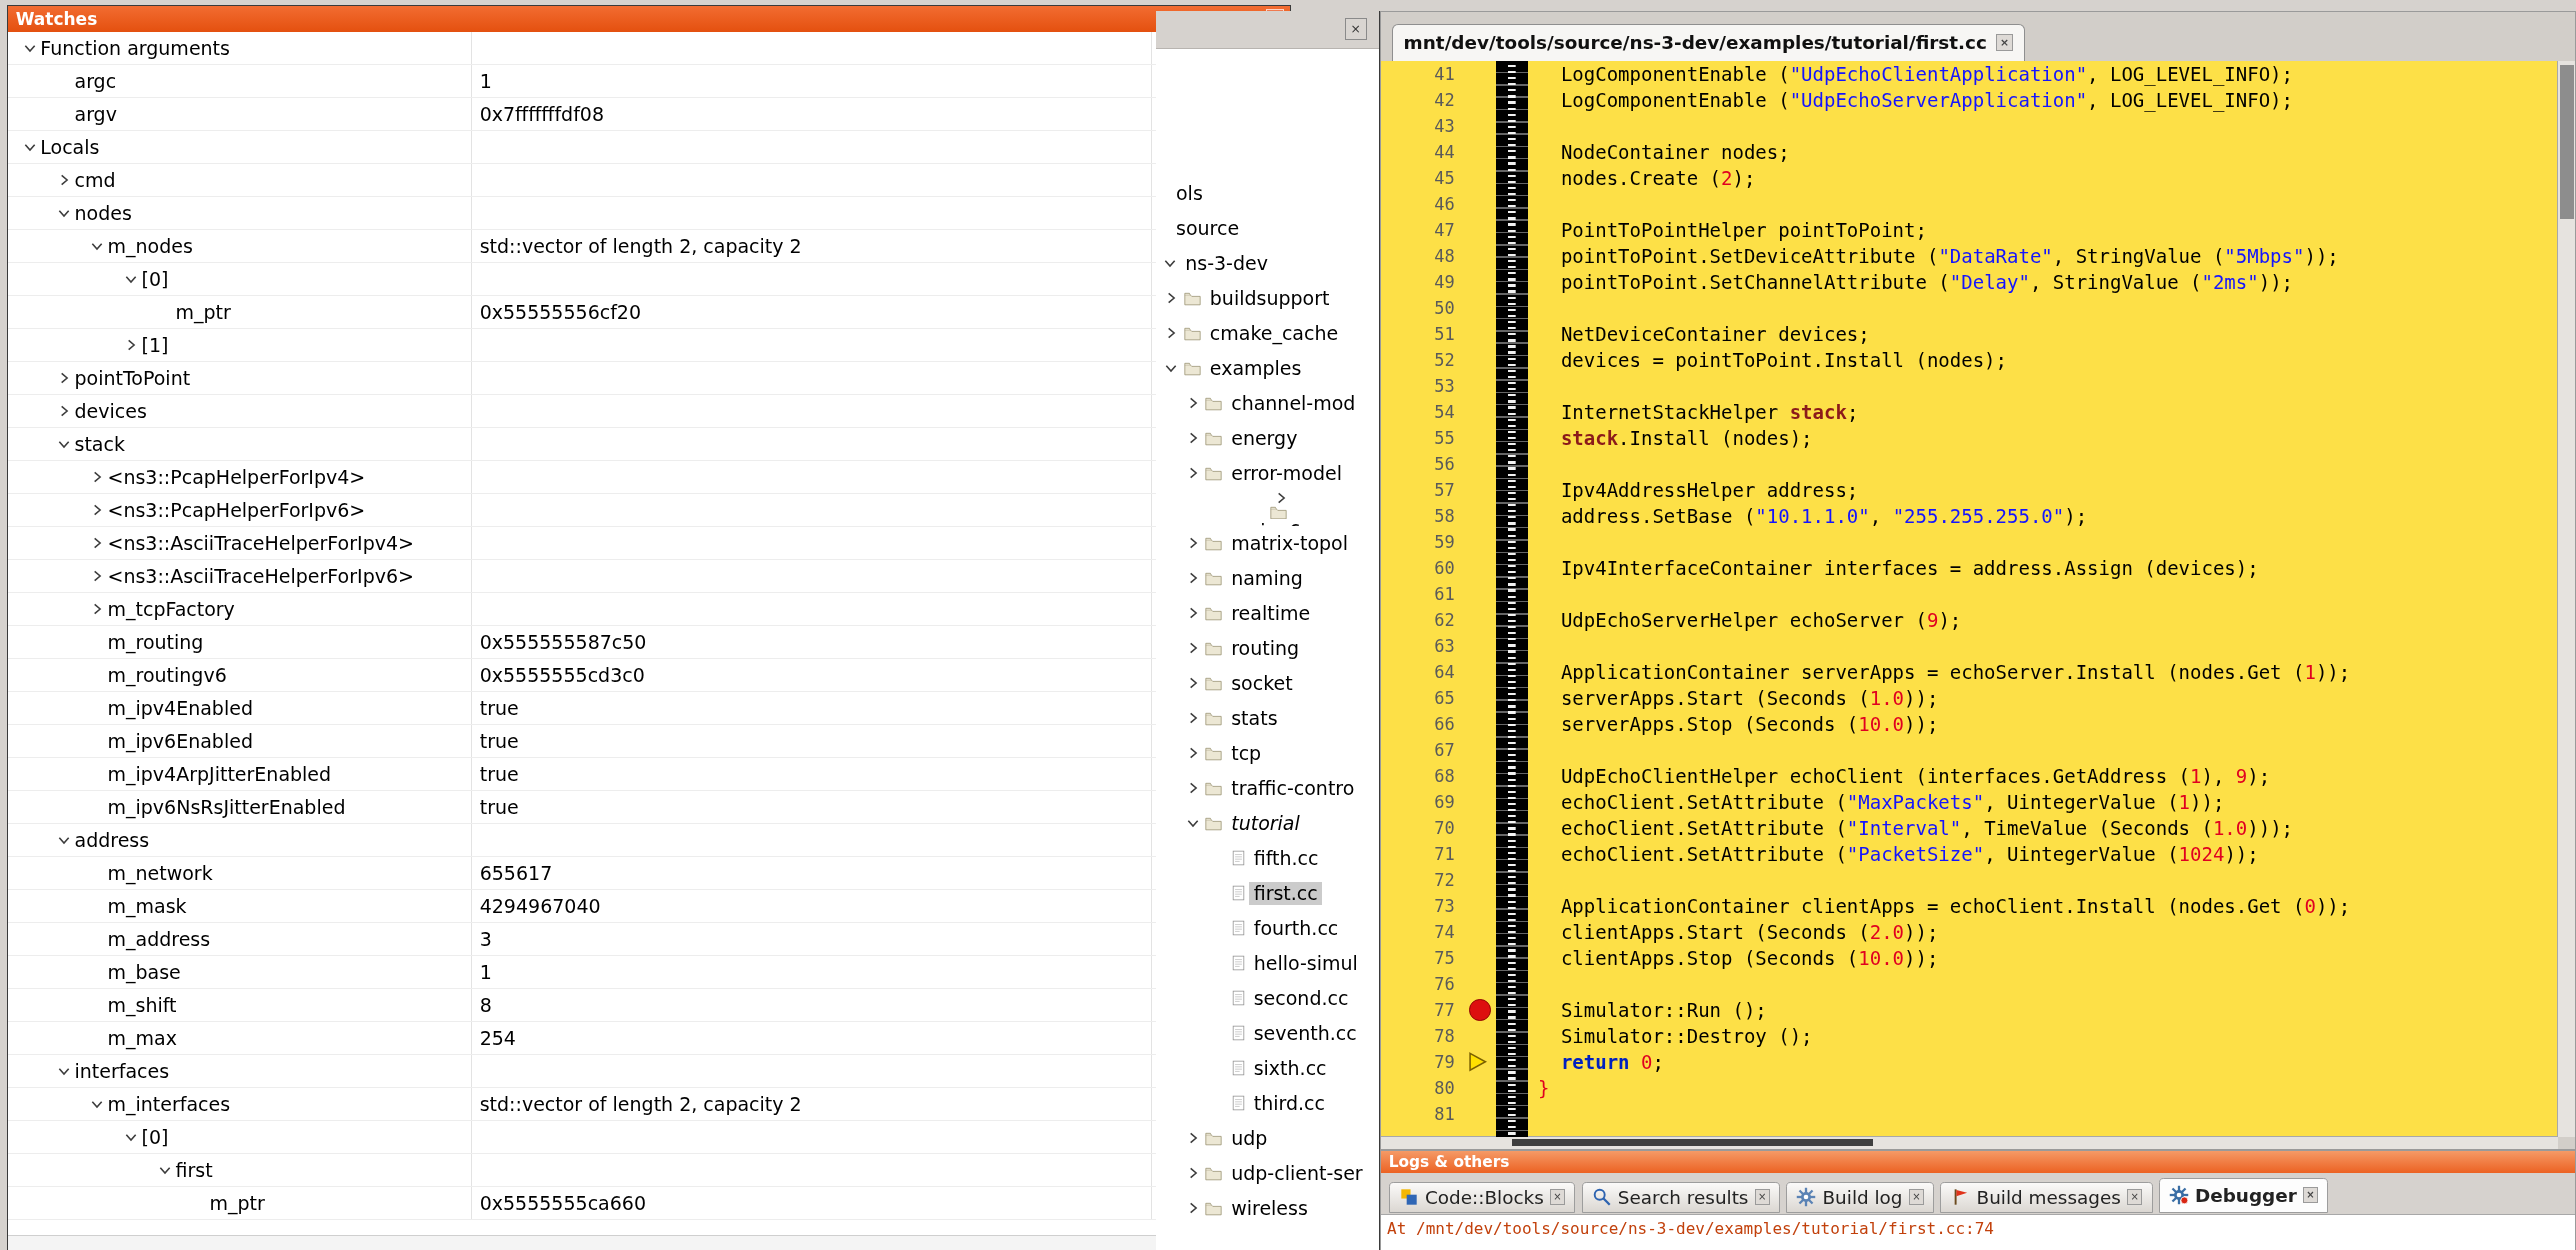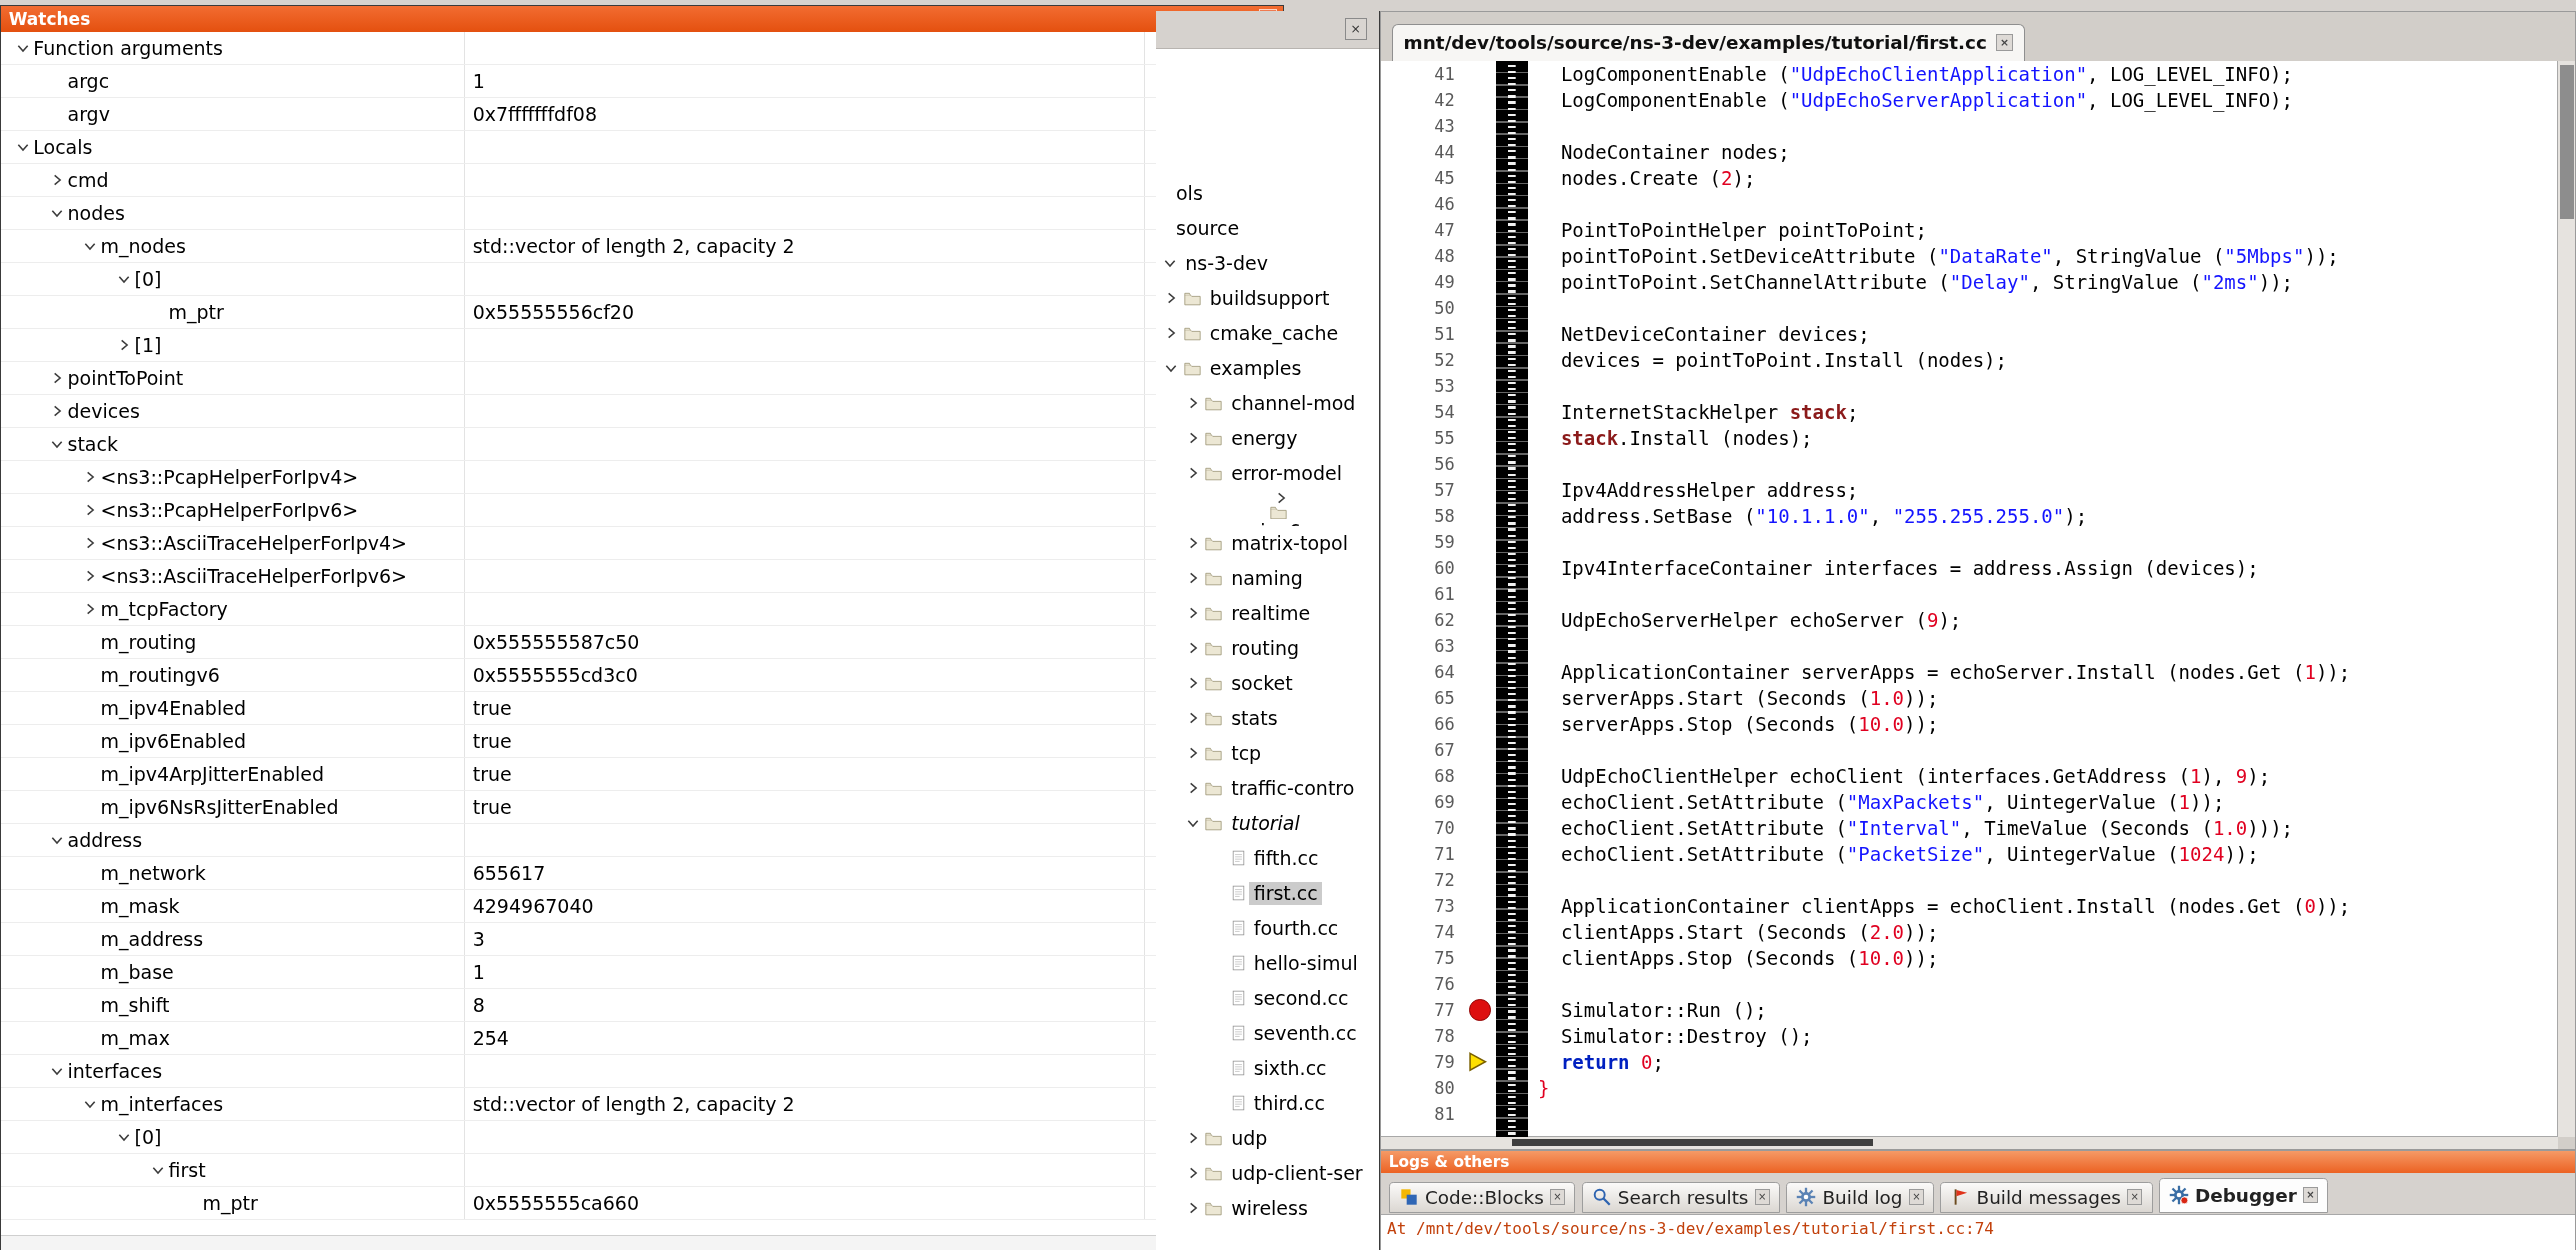--- a/index.html
+++ b/index.html
@@ -1,21 +1,21 @@
 <!DOCTYPE html>
 <html style="font-size:12.3px"><head>
 <meta charset="utf-8">
 <style>
   html,body{margin:0;padding:0;}
   body{
     width:2576px;height:1250px;position:relative;overflow:hidden;
     background:#d6d2ce;font-family:"DejaVu Sans",sans-serif;color:#000;
   }
   
-  #watches{position:absolute;left:0;top:4.6px;width:1284px;height:1246px;background:#fff;
+  #watches{position:absolute;left:7px;top:4.6px;width:1284px;height:1246px;background:#fff;
     border:1.5px solid #3a3a3a;box-sizing:border-box;}
   .wtitle{height:26px;background:linear-gradient(180deg,#f26c31,#e4500f);color:#fff;
     display:flex;align-items:center;padding:0 6.1px 0 7.7px;font-size:17px;font-weight:bold;}
   .wtitle .ttext{flex:1;}
   .closebox{width:18.4px;height:18.4px;display:flex;align-items:center;justify-content:center;
     font-size:14px;line-height:1;box-sizing:border-box;cursor:default;}
   .wclose{background:#ef7a50;border:0.8px solid #ffd2c2;color:#fff;}
   .wbody{position:absolute;top:26px;bottom:14px;left:0;right:0;overflow:hidden;font-size:19px;}
   .wrow{display:flex;height:33px;border-bottom:0.8px solid #ededed;align-items:center;box-sizing:border-box;}
   .wname{width:464px;height:100%;display:flex;align-items:center;border-right:0.8px solid #e3e3e3;
@@ -38,21 +38,21 @@
   .ticon{margin:0 4.6px 0 1.5px;flex:none;display:inline-flex;}
   
   #editor{position:absolute;left:1380px;top:10.8px;width:1196px;height:1139px;background:#d2cec9;
     border:0.8px solid #9a9a9a;box-sizing:border-box;}
   .tabbar{height:49px;position:relative;border-bottom:0.8px solid #9a9a9a;background:#d2cec9;}
   .tab{position:absolute;left:10.8px;bottom:-0.8px;height:36px;display:flex;align-items:center;gap:9.2px;
     padding:0 10.8px;background:#f7f6f4;border:0.8px solid #8f8f8f;border-bottom:0.8px solid #f7f6f4;
     border-radius:6.1px 6.1px 0 0;font-size:18.4px;font-weight:600;color:#101010;white-space:nowrap;margin-top:20px;}
   .tabclose{width:17px;height:17px;border:0.8px solid #9a9a9a;background:#dedad6;color:#444;
     font-size:10.8px;display:flex;align-items:center;justify-content:center;box-sizing:border-box;}
-  .codearea{position:absolute;top:49px;left:0;right:17px;bottom:12.3px;background:#ffffff;overflow:hidden;
+  .codearea{position:absolute;top:49px;left:0;right:17px;bottom:12.3px;background:#fde047;overflow:hidden;
     font-family:"DejaVu Sans Mono",monospace;font-size:19px;}
   .bp-strip{position:absolute;left:115px;top:0;width:32px;height:100%;
     background-color:#000;
     background-image:
       repeating-linear-gradient(180deg, rgba(255,255,255,0) 0 3.8px, rgba(255,255,255,0.95) 3.8px 6.1px),
       repeating-linear-gradient(180deg, rgba(255,255,255,0) 0 10.8px, rgba(255,255,255,0.4) 10.8px 12.3px);
     background-size:7.7px 100%,100% 100%;
     background-position:center top,left top;
     background-repeat:no-repeat,repeat;
     z-index:1;}

